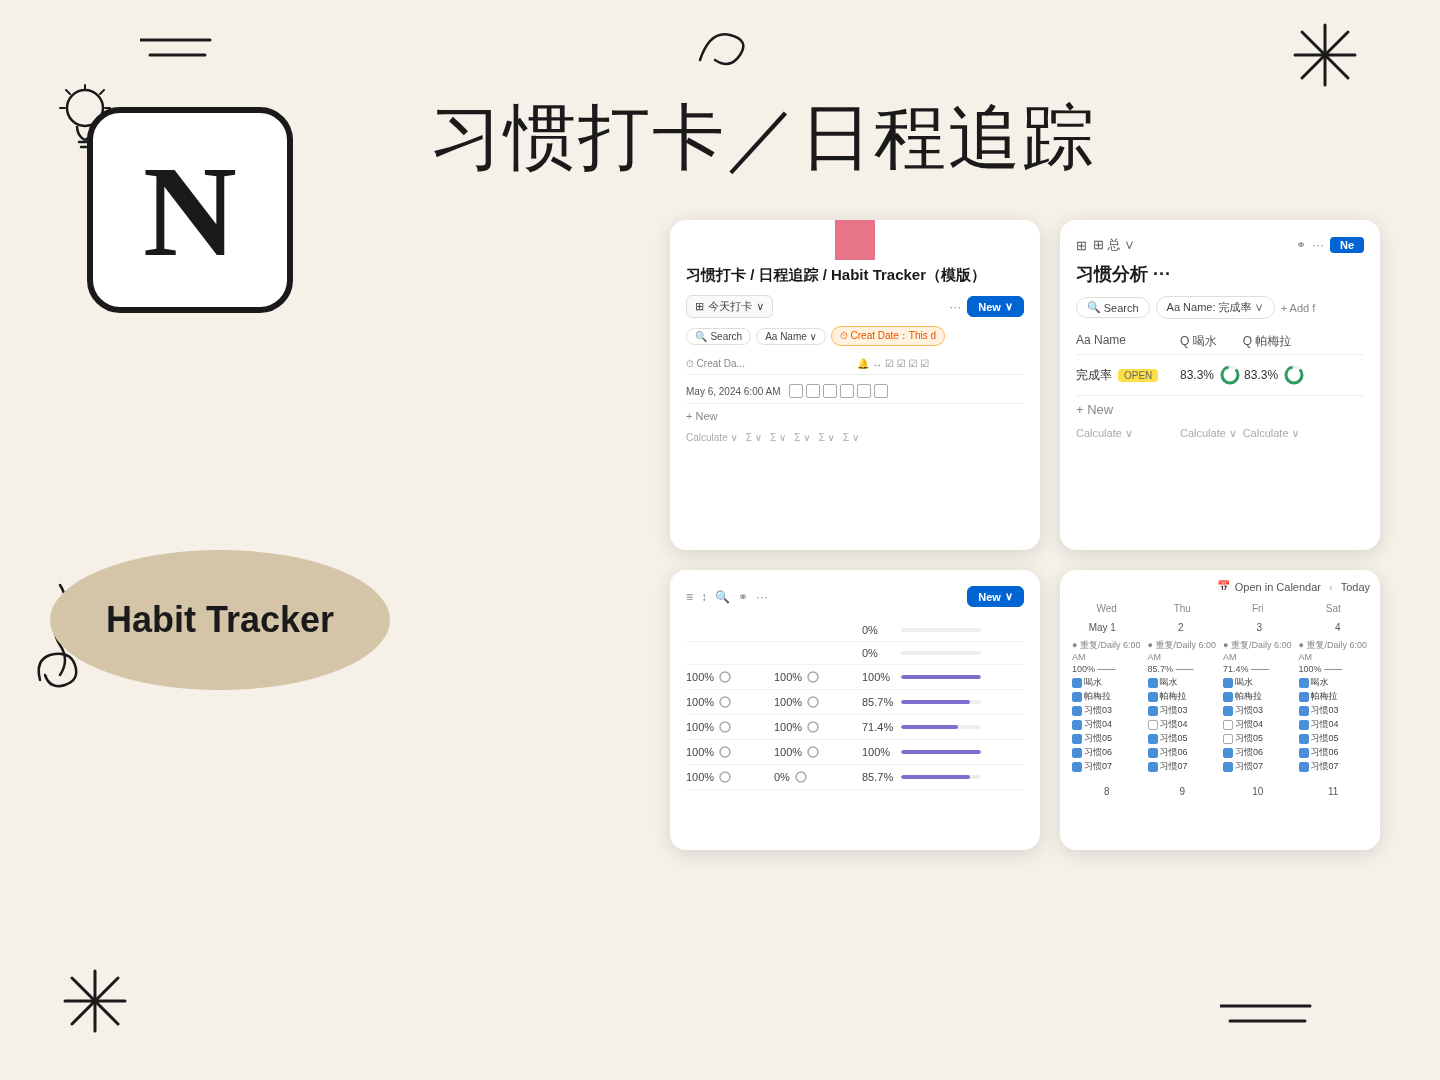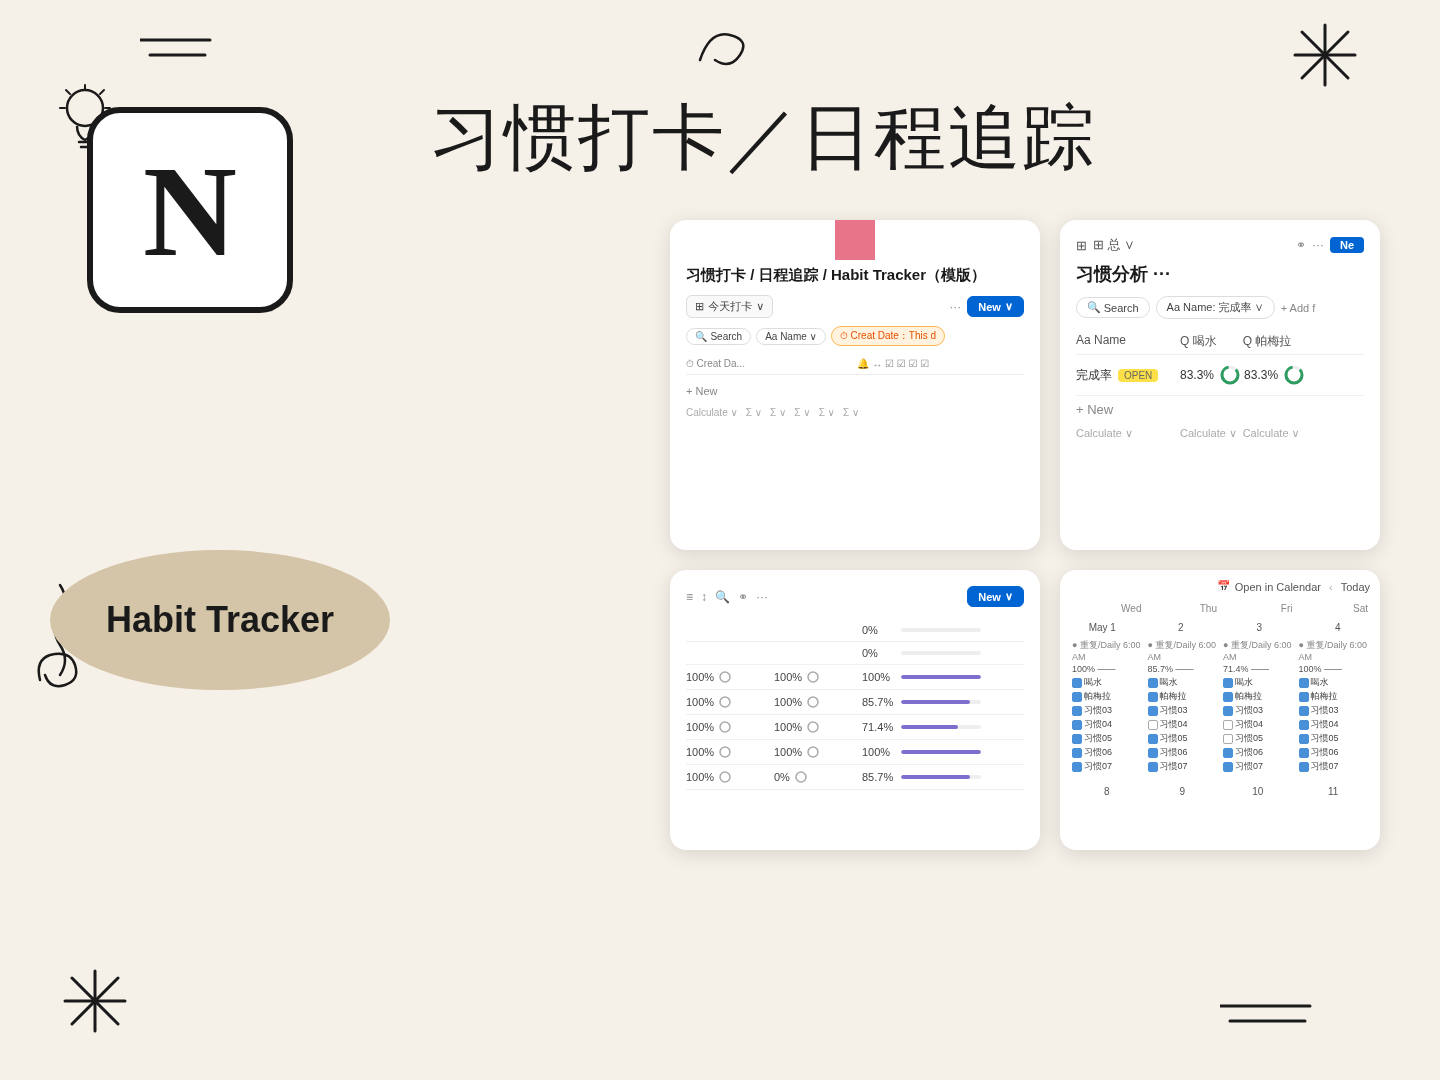--- a/index.html
+++ b/index.html
@@ -418,21 +418,21 @@
       display: flex;
       align-items: center;
       justify-content: flex-end;
       gap: 8px;
       margin-bottom: 8px;
       font-size: 11px;
       color: #555;
     }
 
     .cal-day-header {
-      text-align: right;
+      text-align: center;
       font-size: 10px;
       color: #888;
       padding: 2px;
     }
 
     .cal-date-cell {
       text-align: center;
       font-size: 10px;
       color: #555;
       padding: 2px;
@@ -629,20 +629,31 @@
         <span>Aa Name ∨</span>
       </div>
       <div class="filter-chip date">
         <span>⏱ Creat Date：This d</span>
       </div>
     </div>
     <div class="table-header">
       <div class="th">⏱ Creat Da...</div>
       <div class="th">🔔 ↔ ☑ ☑ ☑ ☑</div>
     </div>
+    <div class="table-row-item">
+      <span style="font-size:10px;white-space:nowrap;">May 6, 2024 6:00 AM</span>
+      <div style="display:flex;gap:3px;margin-left:4px;">
+        <div class="checkbox-sq"></div>
+        <div class="checkbox-sq"></div>
+        <div class="checkbox-sq"></div>
+        <div class="checkbox-sq"></div>
+        <div class="checkbox-sq"></div>
+        <div class="checkbox-sq"></div>
+      </div>
+    </div>
     <div class="new-row">+ New</div>
     <div class="calculate-row">
       <span class="calc-item">Calculate ∨</span>
       <span class="calc-item">Σ ∨</span>
       <span class="calc-item">Σ ∨</span>
       <span class="calc-item">Σ ∨</span>
       <span class="calc-item">Σ ∨</span>
       <span class="calc-item">Σ ∨</span>
     </div>
   </div>

